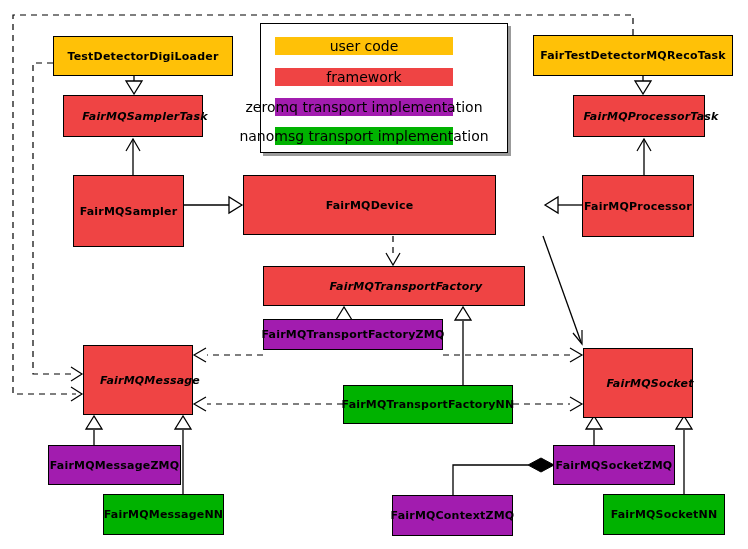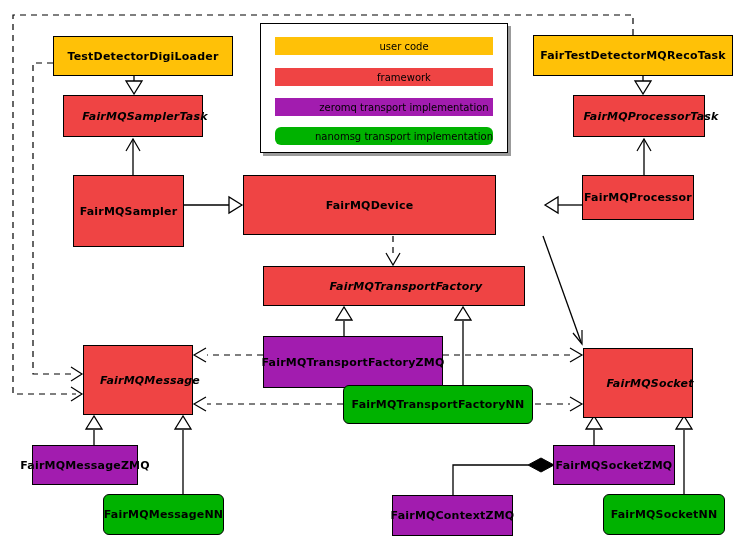--- a/index.html
+++ b/index.html
@@ -15,30 +15,30 @@
   .diamond{fill:#000;stroke:#000;stroke-width:1;}
   .node{
     position:absolute;box-sizing:border-box;border:1.4px solid #000;
     display:flex;align-items:center;justify-content:center;text-align:center;
     font-weight:bold;font-size:11px;letter-spacing:0.2px;color:#000;white-space:nowrap;
   }
   .abstract{font-style:italic;padding-left:24px;}
   .user{background:#FFC107;}
   .fw{background:#ef4444;}
   .zmq{background:#a21caf;}
-  .nn{background:#00B200;border-radius:6px;}
+  .nn{background:#00B200;}
   .legend{
     position:absolute;left:260px;top:23px;width:248px;height:130px;
     background:#fff;border:1.5px solid #000;box-sizing:border-box;
     box-shadow:3px 3px 0 #9b9b9b;
   }
   .legend-row{
     position:absolute;left:14px;width:178px;height:18px;
     display:flex;align-items:center;justify-content:center;
-    font-size:10px;font-weight:normal;color:#000;white-space:nowrap;padding-left:40px;
+    font-size:14px;font-weight:normal;color:#000;white-space:nowrap;
   }
 </style>
 </head>
 <body>
 
 <div id="canvas">
 
   <svg id="edges" width="748" height="549" viewBox="0 0 748 549">
 
     <g>
@@ -159,33 +159,33 @@
   <div class="node user" style="left:53px;top:36px;width:180px;height:40px">TestDetectorDigiLoader</div>
 
   <div class="node fw abstract" style="left:63px;top:95px;width:140px;height:42px">FairMQSamplerTask</div>
 
   <div class="node fw abstract" style="left:573px;top:95px;width:132px;height:42px">FairMQProcessorTask</div>
 
   <div class="node fw" style="left:73px;top:175px;width:111px;height:72px">FairMQSampler</div>
 
   <div class="node fw" style="left:243px;top:175px;width:253px;height:60px">FairMQDevice</div>
 
-  <div class="node fw" style="left:582px;top:175px;width:112px;height:45px">FairMQProcessor</div>
+  <div class="node fw" style="left:582px;top:175px;width:112px;height:62px">FairMQProcessor</div>
 
   <div class="node fw abstract" style="left:263px;top:266px;width:262px;height:40px">FairMQTransportFactory</div>
 
-  <div class="node zmq" style="left:263px;top:336px;width:180px;height:52px">FairMQTransportFactoryZMQ</div>
+  <div class="node zmq" style="left:263px;top:319px;width:180px;height:31px">FairMQTransportFactoryZMQ</div>
 
-  <div class="node nn" style="left:343px;top:385px;width:190px;height:39px">FairMQTransportFactoryNN</div>
+  <div class="node nn" style="left:343px;top:385px;width:170px;height:39px">FairMQTransportFactoryNN</div>
 
   <div class="node fw abstract" style="left:83px;top:345px;width:110px;height:70px">FairMQMessage</div>
 
   <div class="node fw abstract" style="left:583px;top:348px;width:110px;height:70px">FairMQSocket</div>
 
-  <div class="node zmq" style="left:32px;top:445px;width:106px;height:40px">FairMQMessageZMQ</div>
+  <div class="node zmq" style="left:48px;top:445px;width:133px;height:40px">FairMQMessageZMQ</div>
 
   <div class="node nn" style="left:103px;top:494px;width:121px;height:41px">FairMQMessageNN</div>
 
   <div class="node nn" style="left:603px;top:494px;width:122px;height:41px">FairMQSocketNN</div>
 
   <div class="node zmq" style="left:553px;top:445px;width:122px;height:40px">FairMQSocketZMQ</div>
 
   <div class="node zmq" style="left:392px;top:495px;width:121px;height:41px">FairMQContextZMQ</div>
 
 </div>

